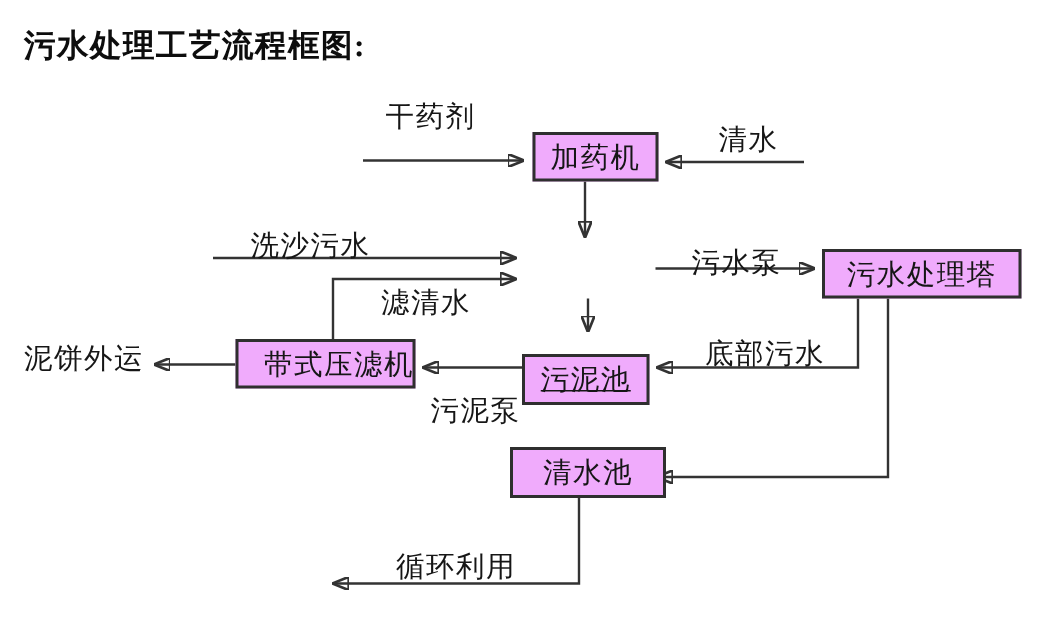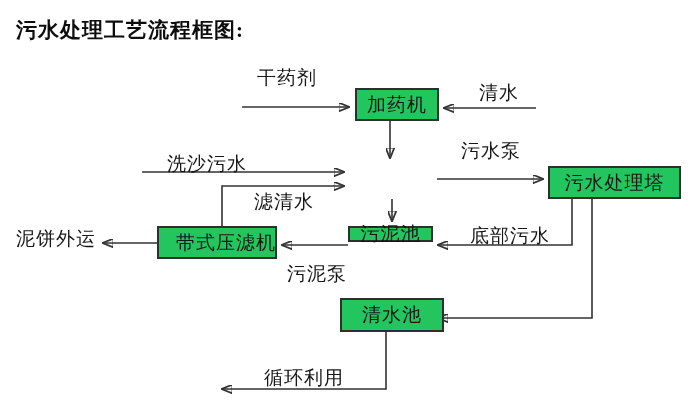--- a/index.html
+++ b/index.html
@@ -16,21 +16,21 @@
     font-size:21px;
     font-weight:bold;
     letter-spacing:1px;
     color:#0d0d0d;
     white-space:nowrap;
   }
   .node{
     position:absolute;
     box-sizing:border-box;
     border:2px solid #2f2f2f;
-    background:#22c55e;
+    background:#f0abfc;
     display:flex;
     align-items:center;
     justify-content:center;
     font-size:19px;
     color:#161616;
     white-space:nowrap;
     letter-spacing:1px;
     z-index:2;
   }
   .flow-label{
@@ -75,26 +75,26 @@
     <path d="M572,199 L572,245 L438,245" marker-end="url(#arrow)"></path>
     <path d="M592,199 L592,318 L438,318" marker-end="url(#arrow)"></path>
     <path d="M348,245 L282,245" marker-end="url(#arrow)"></path>
     <path d="M157,243 L103,243" marker-end="url(#arrow)"></path>
     <path d="M386,332 L386,389 L222,389" marker-end="url(#arrow)"></path>
   </svg>
 
   <div class="node" style="left:355px;top:88px;width:84px;height:33px;">加药机</div>
   <div class="node" style="left:548px;top:166px;width:133px;height:33px;">污水处理塔</div>
   <div class="node" style="left:157px;top:226px;width:120px;height:33px;padding-left:18px;">带式压滤机</div>
-  <div class="node" style="left:348px;top:226px;width:85px;height:16px;text-decoration:underline;">污泥池</div>
+  <div class="node" style="left:348px;top:236px;width:85px;height:34px;text-decoration:underline;">污泥池</div>
   <div class="node" style="left:340px;top:298px;width:104px;height:34px;">清水池</div>
 
   <div class="flow-label" style="left:257px;top:65px;">干药剂</div>
   <div class="flow-label" style="left:479px;top:80px;">清水</div>
   <div class="flow-label" style="left:167px;top:151px;">洗沙污水</div>
   <div class="flow-label" style="left:254px;top:189px;">滤清水</div>
-  <div class="flow-label" style="left:461px;top:138px;">污水泵</div>
+  <div class="flow-label" style="left:461px;top:162px;">污水泵</div>
   <div class="flow-label" style="left:470px;top:223px;">底部污水</div>
   <div class="flow-label" style="left:287px;top:224px;margin-top:37px;">污泥泵</div>
   <div class="flow-label" style="left:16px;top:226px;">泥饼外运</div>
   <div class="flow-label" style="left:264px;top:365px;">循环利用</div>
 
 </div>
 
 </body></html>

